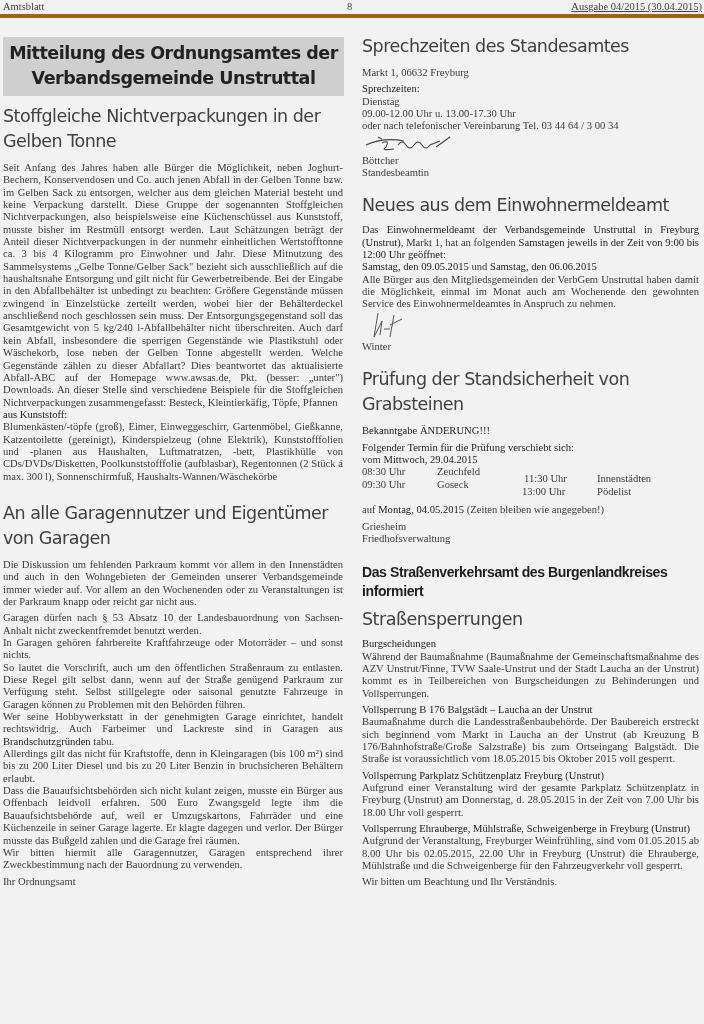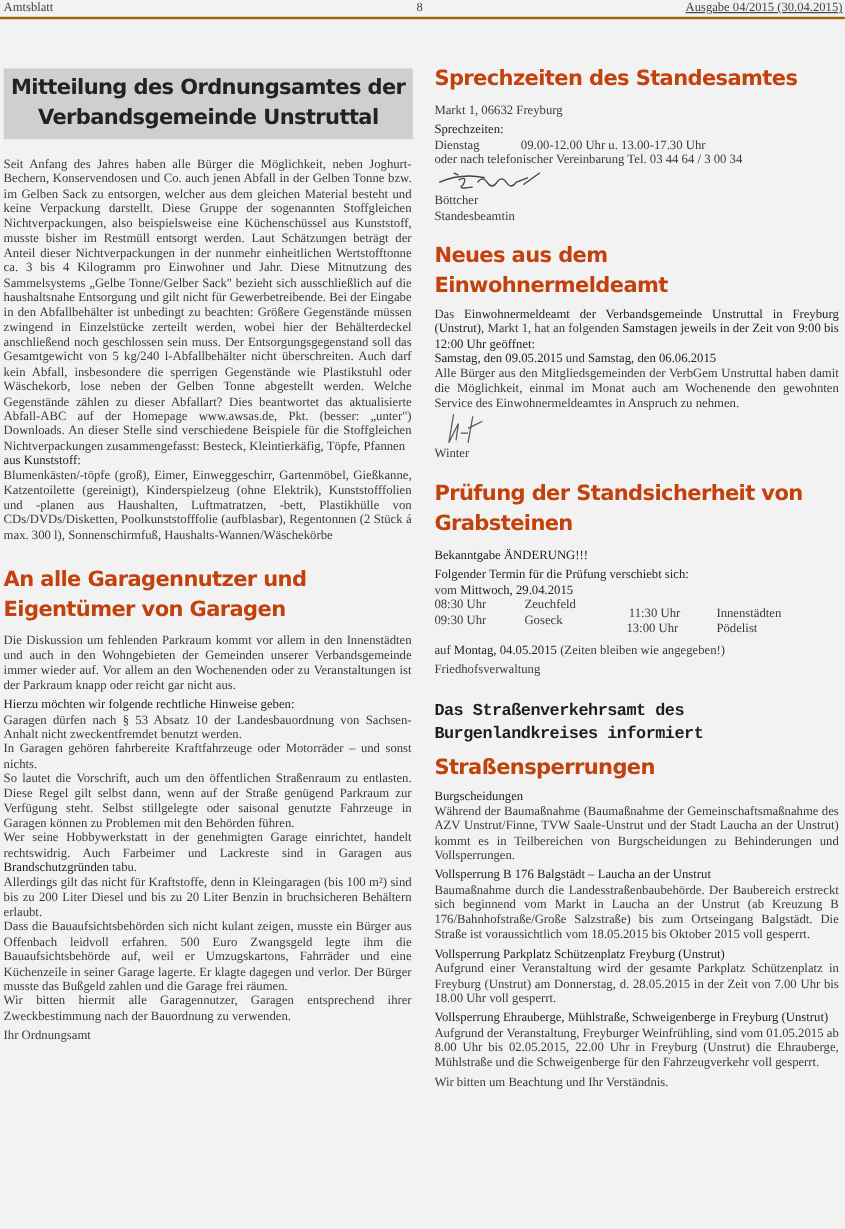--- a/index.html
+++ b/index.html
@@ -5,53 +5,53 @@
   html, body { margin: 0; padding: 0; }
   body {
     width: 704px; height: 1024px; overflow: hidden;
     background: #f2f2f2;
     font-family: "DejaVu Serif", "Liberation Serif", serif;
     color: #333;
     position: relative;
   }
   .header {
     position: absolute; left: 0; top: 0; width: 704px; height: 14px;
-    border-bottom: 2px solid #a16207;
+    border-bottom: 4px solid #a16207;
     font-size: 10.5px; line-height: 13px; color: #444;
     font-family: "Liberation Serif", serif;
   }
   .header .left { position: absolute; left: 3px; top: 0; }
   .header .center { position: absolute; left: 347px; top: 0; }
   .header .right { position: absolute; right: 2px; top: 0; text-decoration: underline; }
   .col {
     position: absolute; top: 28px;
     font-family: "Liberation Serif", serif;
-    font-size: 10.6px; line-height: 12.35px; color: #3a3a3a; margin-top: 20px;
+    font-size: 10.6px; line-height: 12.35px; color: #3a3a3a;
   }
   .col-left { left: 3px; width: 340px; }
   .col-right { left: 362px; width: 337px; }
   .banner {
     background: #cfcfcf; width: 341px; height: 59px; margin-top: 9px;
     text-align: center; box-sizing: border-box; padding-top: 4px;
     font-family: "DejaVu Sans", sans-serif; font-weight: bold;
     font-size: 17.5px; line-height: 25px; color: #222; letter-spacing: -0.5px;
   }
   .h1 {
-    font-family: "DejaVu Sans", sans-serif; font-weight: bold;
-    font-size: 17.5px; line-height: 25px; color: #c2410c; letter-spacing: -0.5px;
+    font-family: "DejaVu Sans", sans-serif; font-weight: normal;
+    font-size: 17.5px; line-height: 25px; color: #404040; letter-spacing: -0.5px;
     margin: 0;
   }
   .h2 {
-    font-family: Liberation Mono, monospace; font-weight: bold;
+    font-family: Liberation Sans, sans-serif; font-weight: bold;
     font-size: 14px; line-height: 19px; color: #1e1e1e; letter-spacing: -0.4px;
   }
   .p { text-align: justify; margin: 0; }
   .b { font-weight: normal; color: #222; }
   .gap4 { height: 4px; } .gap6 { height: 6px; } .gap8 { height: 8px; } .gap14 { height: 14px; } .gap18 { height: 18px; }
-  .row { display: flex; }
+  .row { display: flex; flex-direction: column; }
   .row .c1 { width: 72px; } 
   .sig { height: 22px; position: relative; }
   .sig svg { position: absolute; left: 2px; top: 0; }
   .sched { position: relative; height: 38px; }
   .sched span { position: absolute; }
   .center-line { text-align: left; }
 </style>
 </head>
 <body>
 
@@ -60,30 +60,30 @@
   <span class="center">8</span>
   <span class="right">Ausgabe 04/2015 (30.04.2015)</span>
 </div>
 
 <div class="col col-left">
   <div class="banner">
     <div>Mitteilung des Ordnungsamtes der</div>
     <div>Verbandsgemeinde Unstruttal</div>
   </div>
   <div class="gap8"></div>
+  <h1 class="h1">Stoffgleiche Nichtverpackungen in der Gelben Tonne</h1>
   <div class="gap8"></div>
   <p class="p">Seit Anfang des Jahres haben alle Bürger die Möglichkeit, neben Joghurt-Bechern, Konservendosen und Co. auch jenen Abfall in der Gelben Tonne bzw. im Gelben Sack zu entsorgen, welcher aus dem gleichen Material besteht und keine Verpackung darstellt. Diese Gruppe der sogenannten Stoffgleichen Nichtverpackungen, also beispielsweise eine Küchenschüssel aus Kunststoff, musste bisher im Restmüll entsorgt werden. Laut Schätzungen beträgt der Anteil dieser Nichtverpackungen in der nunmehr einheitlichen Wertstofftonne ca. 3 bis 4 Kilogramm pro Einwohner und Jahr. Diese Mitnutzung des Sammelsystems „Gelbe Tonne/Gelber Sack" bezieht sich ausschließlich auf die haushaltsnahe Entsorgung und gilt nicht für Gewerbetreibende. Bei der Eingabe in den Abfallbehälter ist unbedingt zu beachten: Größere Gegenstände müssen zwingend in Einzelstücke zerteilt werden, wobei hier der Behälterdeckel anschließend noch geschlossen sein muss. Der Entsorgungsgegenstand soll das Gesamtgewicht von 5 kg/240 l-Abfallbehälter nicht überschreiten. Auch darf kein Abfall, insbesondere die sperrigen Gegenstände wie Plastikstuhl oder Wäschekorb, lose neben der Gelben Tonne abgestellt werden. Welche Gegenstände zählen zu dieser Abfallart? Dies beantwortet das aktualisierte Abfall-ABC auf der Homepage www.awsas.de, Pkt. (besser: „unter") Downloads. An dieser Stelle sind verschiedene Beispiele für die Stoffgleichen Nichtverpackungen zusammengefasst: Besteck, Kleintierkäfig, Töpfe, Pfannen</p>
   <div class="b">aus Kunststoff:</div>
   <p class="p">Blumenkästen/-töpfe (groß), Eimer, Einweggeschirr, Gartenmöbel, Gießkanne, Katzentoilette (gereinigt), Kinderspielzeug (ohne Elektrik), Kunststofffolien und -planen aus Haushalten, Luftmatratzen, -bett, Plastikhülle von CDs/DVDs/Disketten, Poolkunststofffolie (aufblasbar), Regentonnen (2 Stück á max. 300 l), Sonnenschirmfuß, Haushalts-Wannen/Wäschekörbe</p>
   <div class="gap18"></div>
   <h1 class="h1">An alle Garagennutzer und Eigentümer von Garagen</h1>
   <div class="gap8"></div>
   <p class="p">Die Diskussion um fehlenden Parkraum kommt vor allem in den Innenstädten und auch in den Wohngebieten der Gemeinden unserer Verbandsgemeinde immer wieder auf. Vor allem an den Wochenenden oder zu Veranstaltungen ist der Parkraum knapp oder reicht gar nicht aus.</p>
   <div class="gap4"></div>
-  <div class="b">Hierzu möchten wir folgende rechtliche Hinweise geben:</div>
   <p class="p">Garagen dürfen nach § 53 Absatz 10 der Landesbauordnung von Sachsen-Anhalt nicht zweckentfremdet benutzt werden.</p>
   <p class="p">In Garagen gehören fahrbereite Kraftfahrzeuge oder Motorräder – und sonst nichts.</p>
   <p class="p">So lautet die Vorschrift, auch um den öffentlichen Straßenraum zu entlasten. Diese Regel gilt selbst dann, wenn auf der Straße genügend Parkraum zur Verfügung steht. Selbst stillgelegte oder saisonal genutzte Fahrzeuge in Garagen können zu Problemen mit den Behörden führen.</p>
   <p class="p"><span>Wer seine Hobbywerkstatt in der genehmigten Garage einrichtet, handelt rechtswidrig. Auch Farbeimer und Lackreste sind in Garagen aus </span><span class="b">Brandschutzgründen</span><span> tabu.</span></p>
   <p class="p">Allerdings gilt das nicht für Kraftstoffe, denn in Kleingaragen (bis 100 m²) sind bis zu 200 Liter Diesel und bis zu 20 Liter Benzin in bruchsicheren Behältern erlaubt.</p>
   <p class="p">Dass die Bauaufsichtsbehörden sich nicht kulant zeigen, musste ein Bürger aus Offenbach leidvoll erfahren. 500 Euro Zwangsgeld legte ihm die Bauaufsichtsbehörde auf, weil er Umzugskartons, Fahrräder und eine Küchenzeile in seiner Garage lagerte. Er klagte dagegen und verlor. Der Bürger musste das Bußgeld zahlen und die Garage frei räumen.</p>
   <p class="p">Wir bitten hiermit alle Garagennutzer, Garagen entsprechend ihrer Zweckbestimmung nach der Bauordnung zu verwenden.</p>
   <div class="gap4"></div>
   <div>Ihr Ordnungsamt</div>
 </div>
@@ -131,20 +131,21 @@
     <span style="left:75px;top:0">Zeuchfeld</span>
     <span style="left:0;top:13px">09:30 Uhr</span>
     <span style="left:75px;top:13px">Goseck</span>
     <span style="left:162px;top:7px">11:30 Uhr</span>
     <span style="left:235px;top:7px">Innenstädten</span>
     <span style="left:160px;top:20px">13:00 Uhr</span>
     <span style="left:235px;top:20px">Pödelist</span>
   </div>
   <div><span>auf </span><span class="b">Montag, 04.05.2015</span><span> (Zeiten bleiben wie angegeben!)</span></div>
   <div class="gap4"></div>
+  <div>Griesheim</div>
   <div>Friedhofsverwaltung</div>
   <div class="gap18"></div>
   <div class="h2">Das Straßenverkehrsamt des Burgenlandkreises informiert</div>
   <div class="gap6"></div>
   <h1 class="h1">Straßensperrungen</h1>
   <div class="gap6"></div>
   <div>
     <div class="b">Burgscheidungen</div>
     <p class="p">Während der Baumaßnahme (Baumaßnahme der Gemeinschaftsmaßnahme des AZV Unstrut/Finne, TVW Saale-Unstrut und der Stadt Laucha an der Unstrut) kommt es in Teilbereichen von Burgscheidungen zu Behinderungen und Vollsperrungen.</p>
   </div>

